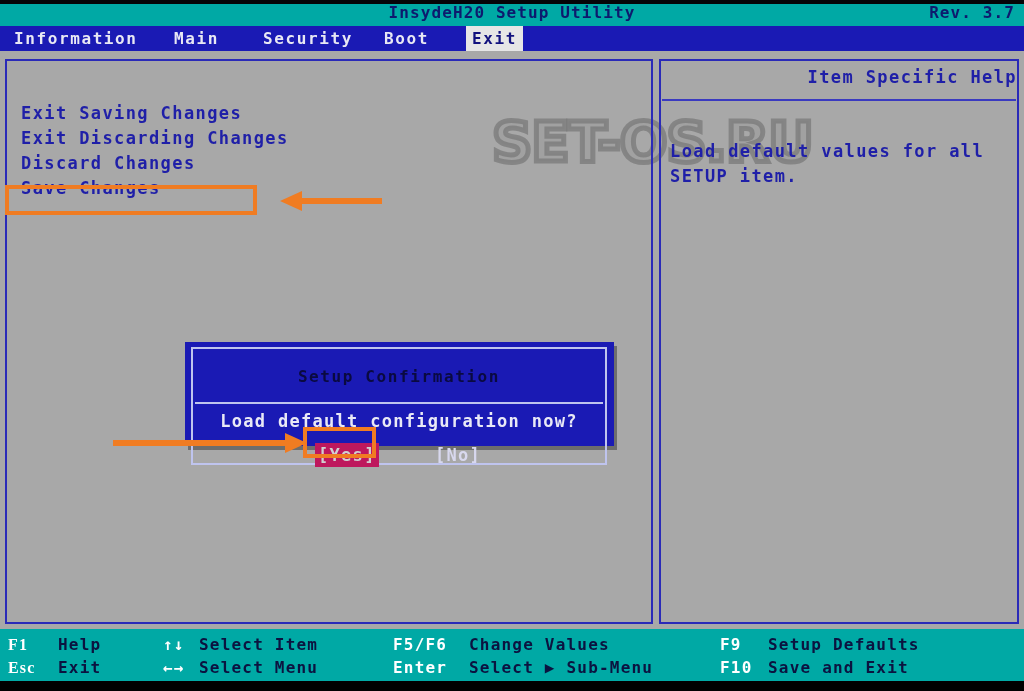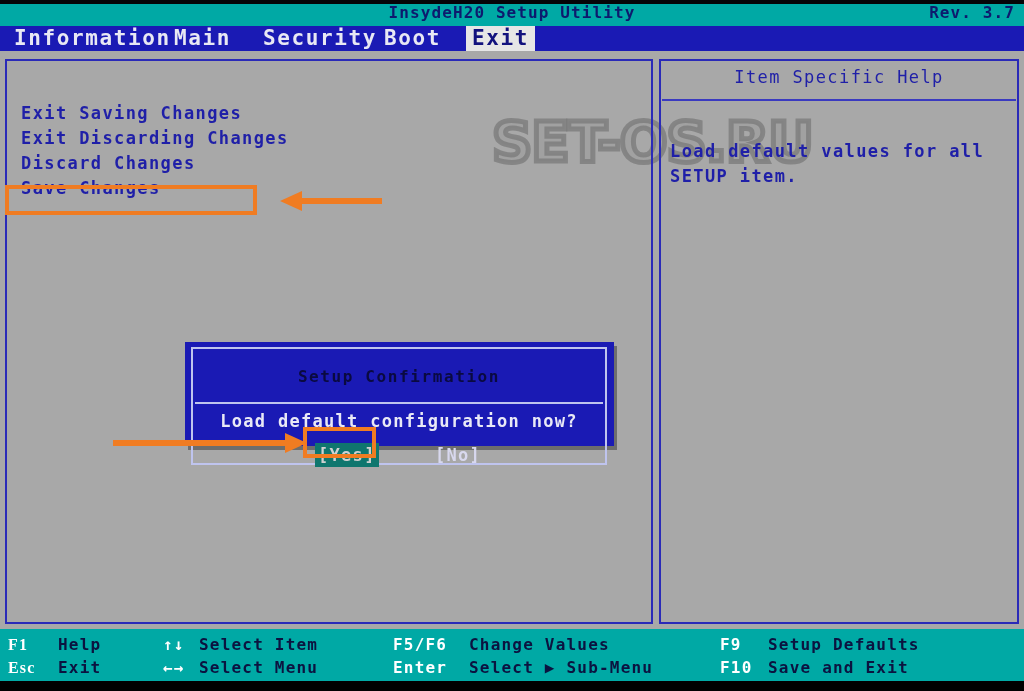--- a/index.html
+++ b/index.html
@@ -46,21 +46,21 @@
     position: absolute;
     right: 9px; top: 0;
   }
 
   
   #menubar {
     position: absolute;
     left: 0; top: 26px;
     width: 1024px; height: 25px;
     background: #1a1ab4;
-    font-size: 21px;
+    font-size: 16px;
     font-weight: bold;
     letter-spacing: 1.6px;
     line-height: 25px;
     color: #e8e8f4;
   }
   .menu-item {
     position: absolute;
     top: 0;
     height: 25px;
     padding: 0 6px;
@@ -132,23 +132,23 @@
     width: 360px; height: 565px;
     border: 2px solid #2a2ab8;
     border-left-width: 2px;
     box-sizing: border-box;
     z-index: 8;
   }
   #help-title {
     position: absolute;
     left: 0; top: 6px;
     width: 100%;
-    text-align: center;
+    text-align: right;
     font-size: 17px;
-    font-weight: normal;
+    font-weight: bold;
     letter-spacing: 1.4px;
     color: #1f1fa8;
   }
   #help-rule {
     position: absolute;
     left: 1px; top: 38px;
     width: calc(100% - 2px);
     height: 2px;
     background: #3a3ac0;
   }
@@ -219,21 +219,21 @@
     font-size: 17px;
     font-weight: bold;
     letter-spacing: 1.3px;
     line-height: 24px;
     height: 24px;
     white-space: nowrap;
   }
   #btn-yes {
     left: 122px;
     color: #d0d0d0;
-    background: #0f766e;
+    background: #be185d;
     padding: 0 3px;
   }
   #btn-no {
     left: 242px;
     color: #d8d8ee;
   }
 
   
   .annot-box {
     position: absolute;

